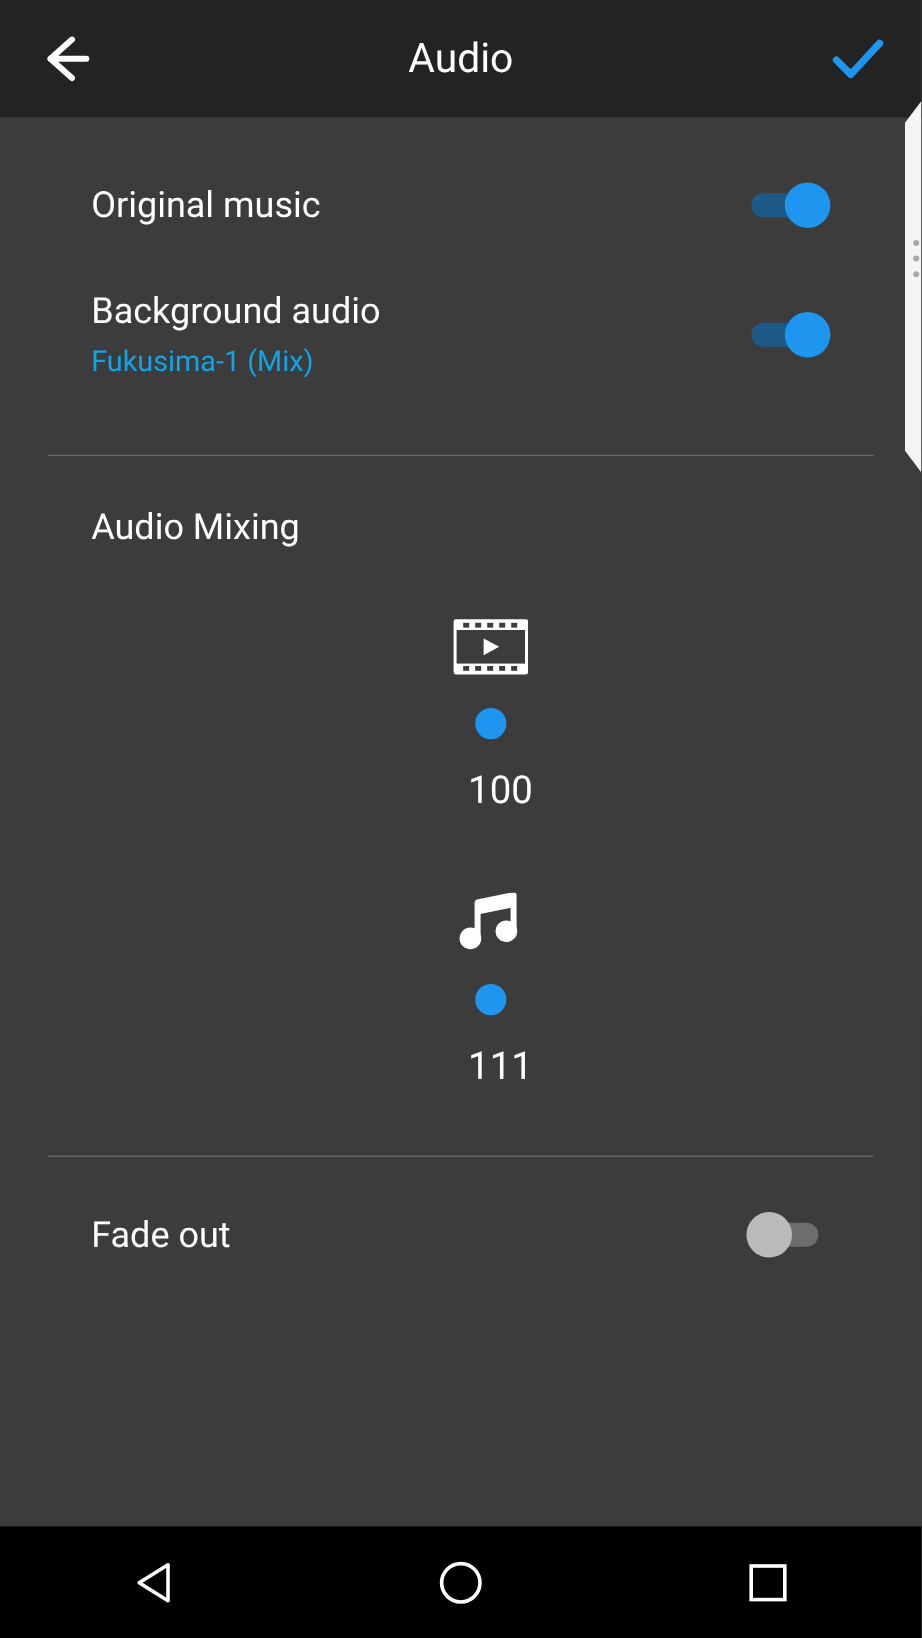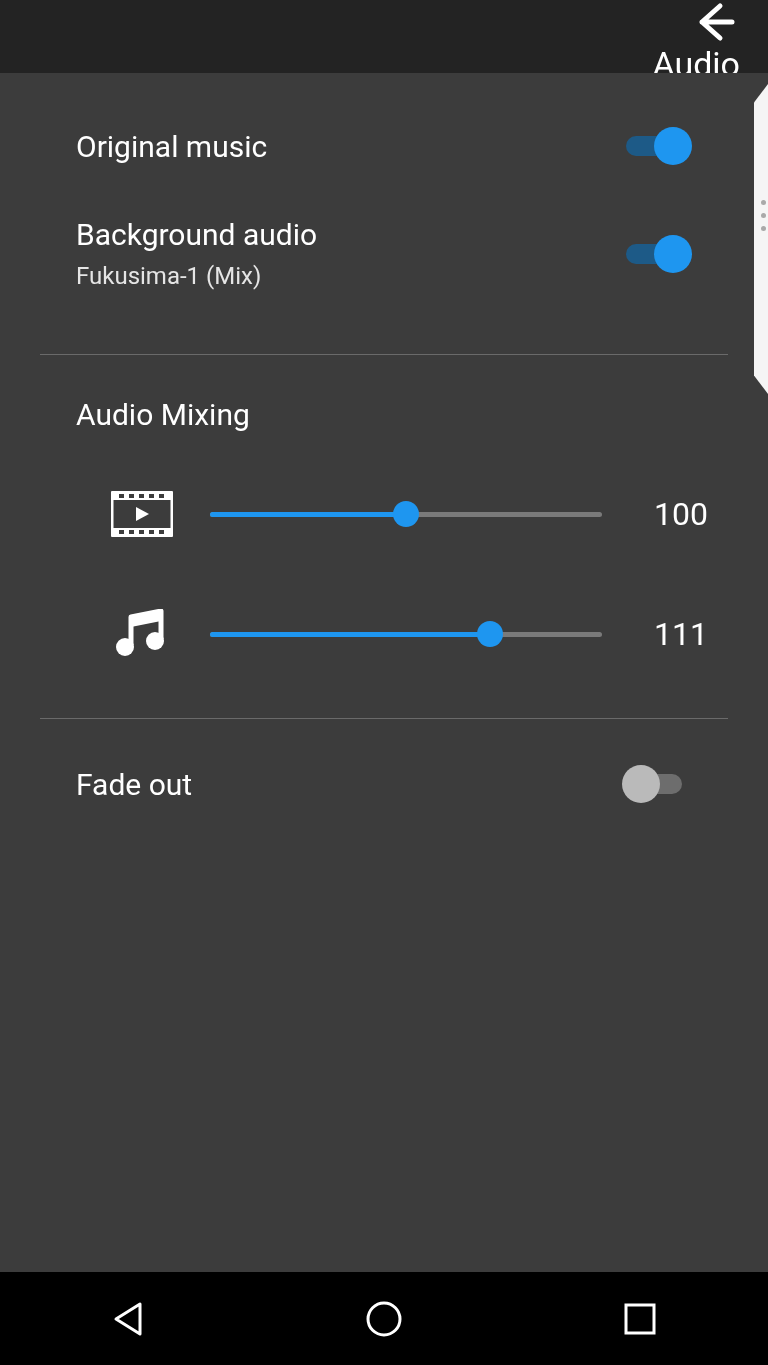--- a/index.html
+++ b/index.html
@@ -6,27 +6,26 @@
   html, body { width: 768px; height: 1365px; overflow: hidden; }
   body {
     font-family: Roboto, "Helvetica Neue", Arial, sans-serif;
     background: #3c3c3c;
     color: #fff;
     display: flex;
     flex-direction: column;
   }
   
   .header {
-    height: 73px;
+    height: 98px;
     background: #232323;
     display: flex;
-    align-items: flex-end;
+    align-items: center;
     justify-content: space-between;
     padding: 0 28px 0 28px;
-    flex-direction: column;
   }
   .back-btn, .confirm-btn {
     width: 52px;
     height: 52px;
     display: flex;
     align-items: center;
     justify-content: center;
     cursor: pointer;
   }
   .header-title {
@@ -49,21 +48,21 @@
     justify-content: space-between;
     padding: 26px 0;
   }
   .row-labels { display: flex; flex-direction: column; }
   .row-title {
     font-size: 30px;
     color: #ffffff;
   }
   .row-sub {
     font-size: 24px;
-    color: #e5e5e5;
+    color: #0ea5e9;
     margin-top: 10px;
   }
   
   .switch {
     position: relative;
     width: 66px;
     height: 38px;
     cursor: pointer;
   }
   .switch-track {
@@ -95,20 +94,21 @@
   .mix-title {
     font-size: 30px;
     color: #ffffff;
     padding: 32px 56px 22px 76px;
   }
   .slider-row {
     display: flex;
     align-items: center;
     padding: 32px 60px 32px 110px;
     gap: 36px;
+    flex-direction: column;
   }
   .slider-icon {
     width: 64px;
     height: 56px;
     display: flex;
     align-items: center;
     justify-content: center;
     flex-shrink: 0;
   }
   .slider-container {

